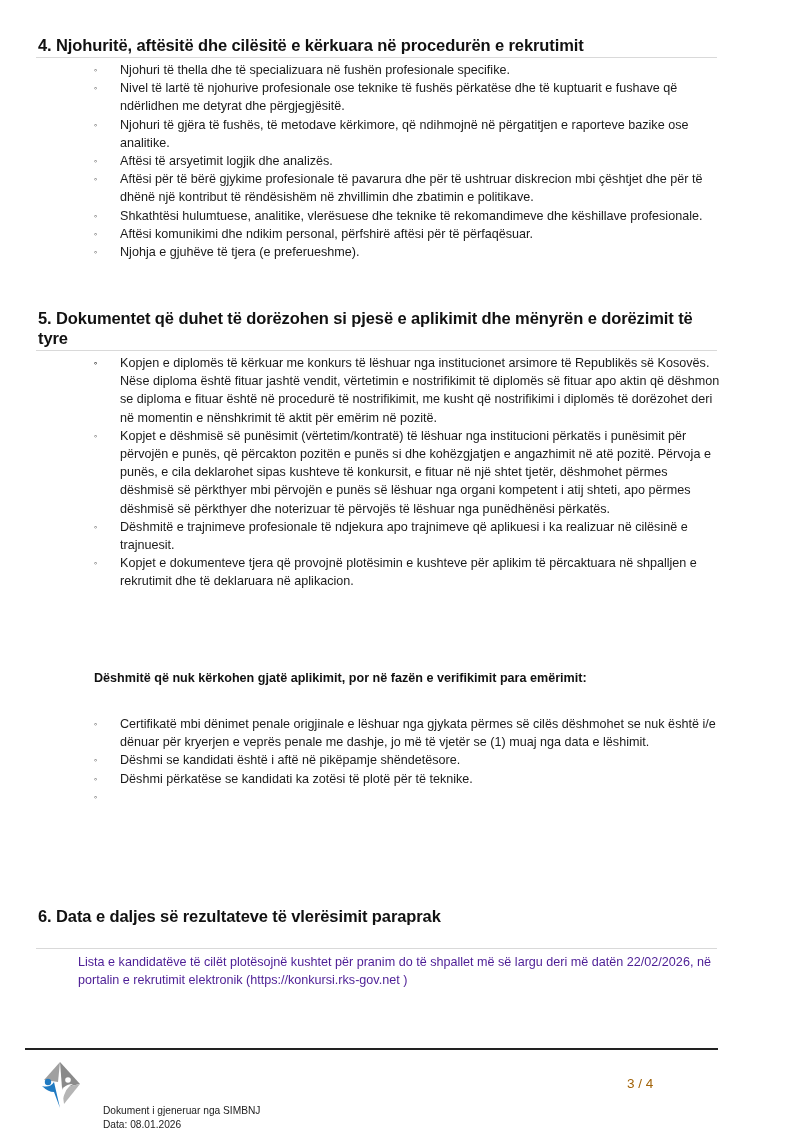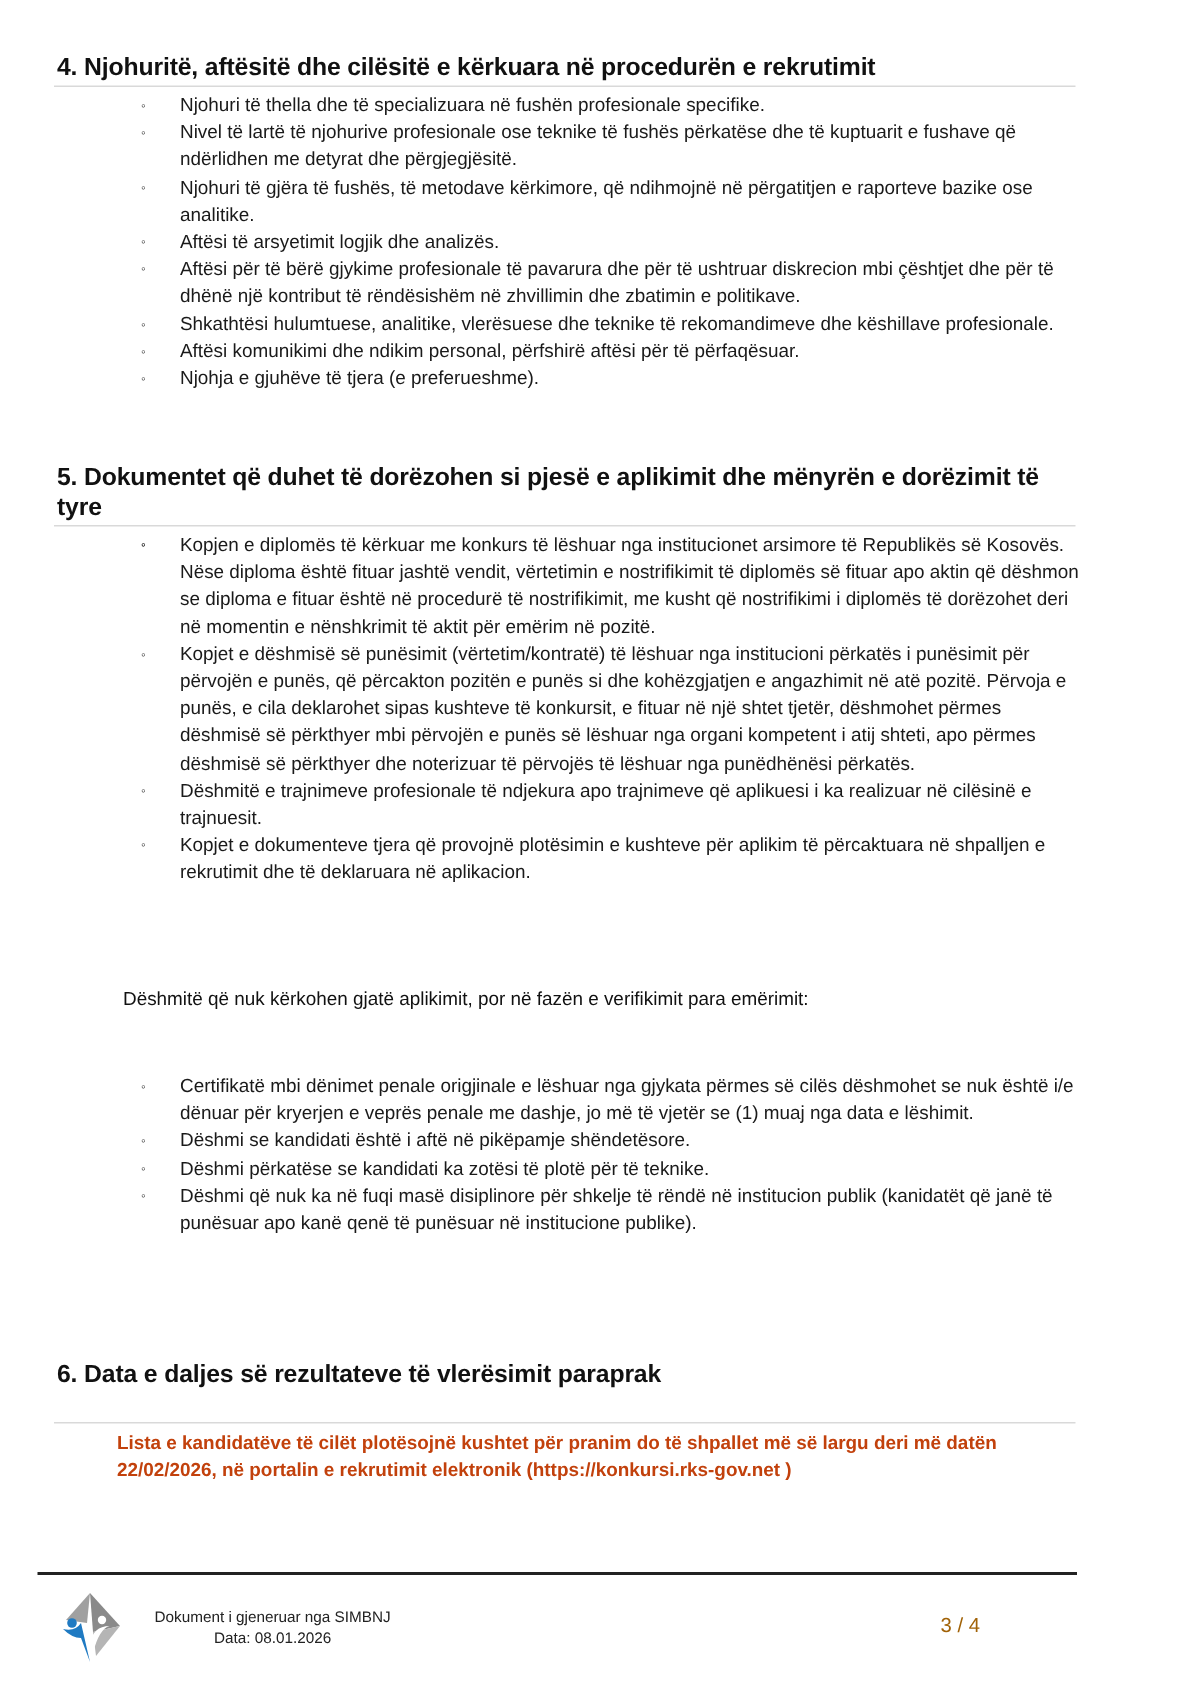--- a/index.html
+++ b/index.html
@@ -21,35 +21,35 @@
   ul.bullets {
     position: absolute; margin: 0; padding: 0; list-style: none;
     font-size: 12.6px; line-height: 18.2px; color: #1a1a1a;
   }
   ul.bullets li { position: relative; padding-left: 26px; }
   ul.bullets li .bullet {
     position: absolute; left: 0; top: 0; width: 16px; text-align: left;
     font-size: 9px; line-height: 18.2px; color: #333;
   }
   .subheading {
-    position: absolute; left: 78px; margin: 4px;
-    font-weight: normal; font-size: 12.6px; line-height: 18px; color: #111;
+    position: absolute; left: 78px; margin: 16px;
+    font-weight: bold; font-size: 12.6px; line-height: 18px; color: #111;
   }
   .para {
     position: absolute; left: 78px; width: 640px; margin: 0;
-    font-size: 12.6px; line-height: 18.4px; color: #c2410c; font-weight: bold;
+    font-size: 12.6px; line-height: 18.4px; color: #4c1d95;
   }
   .footer-rule {
     position: absolute; left: 25px; top: 1048px; width: 693px; height: 0;
     border-top: 2px solid #222;
   }
   .logo { position: absolute; left: 40px; top: 1062px; width: 40px; height: 46px; }
   .footer-text {
-    position: absolute; left: 103px; top: 1072px;
-    font-size: 10.2px; line-height: 13.6px; color: #222; text-align: center;
+    position: absolute; left: 103px; top: 1104px;
+    font-size: 10.2px; line-height: 13.6px; color: #222;
   }
   .page-num {
     position: absolute; left: 627px; top: 1076px;
     font-size: 13.5px; color: #a16207;
   }
 </style>
 </head>
 <body>
 
 <h2 class="section-title" style="top:35px;">4. Njohuritë, aftësitë dhe cilësitë e kërkuara në procedurën e rekrutimit</h2>
@@ -74,21 +74,21 @@
   <li><span class="bullet">◦</span><span>Dëshmitë e trajnimeve profesionale të ndjekura apo trajnimeve që aplikuesi i ka realizuar në cilësinë e trajnuesit.</span></li>
   <li><span class="bullet">◦</span><span>Kopjet e dokumenteve tjera që provojnë plotësimin e kushteve për aplikim të përcaktuara në shpalljen e rekrutimit dhe të deklaruara në aplikacion.</span></li>
 </ul>
 
 <p class="subheading" style="top:653px;">Dëshmitë që nuk kërkohen gjatë aplikimit, por në fazën e verifikimit para emërimit:</p>
 
 <ul class="bullets" style="left:94px; top:715px; width:628px;">
   <li><span class="bullet">◦</span><span>Certifikatë mbi dënimet penale origjinale e lëshuar nga gjykata përmes së cilës dëshmohet se nuk është i/e dënuar për kryerjen e veprës penale me dashje, jo më të vjetër se (1) muaj nga data e lëshimit.</span></li>
   <li><span class="bullet">◦</span><span>Dëshmi se kandidati është i aftë në pikëpamje shëndetësore.</span></li>
   <li><span class="bullet">◦</span><span>Dëshmi përkatëse se kandidati ka zotësi të plotë për të teknike.</span></li>
-  <li><span class="bullet">◦</span><span>Dëshmi që nuk ka në fuqi masë disiplinore për shkelje të rëndë në institucion publik (kanidatët që janë të punësuar apo kanë qenë të punësuar në institucione publike).</span></li>
+  <li><span class="bullet">◦</span></li>
 </ul>
 
 <h2 class="section-title" style="top:906px;">6. Data e daljes së rezultateve të vlerësimit paraprak</h2>
 <div class="rule" style="top:948px;"></div>
 <p class="para" style="top:953px;">Lista e kandidatëve të cilët plotësojnë kushtet për pranim do të shpallet më së largu deri më datën 22/02/2026, në portalin e rekrutimit elektronik (https://konkursi.rks-gov.net )</p>
 
 <div class="footer-rule"></div>
 <svg class="logo" viewBox="0 0 40 46">
   <path d="M20 0 L40 22 L22 26 Z" fill="#8a8a8a"></path>
   <path d="M20 0 L4 18 L18 20 Z" fill="#a0a0a0"></path>

